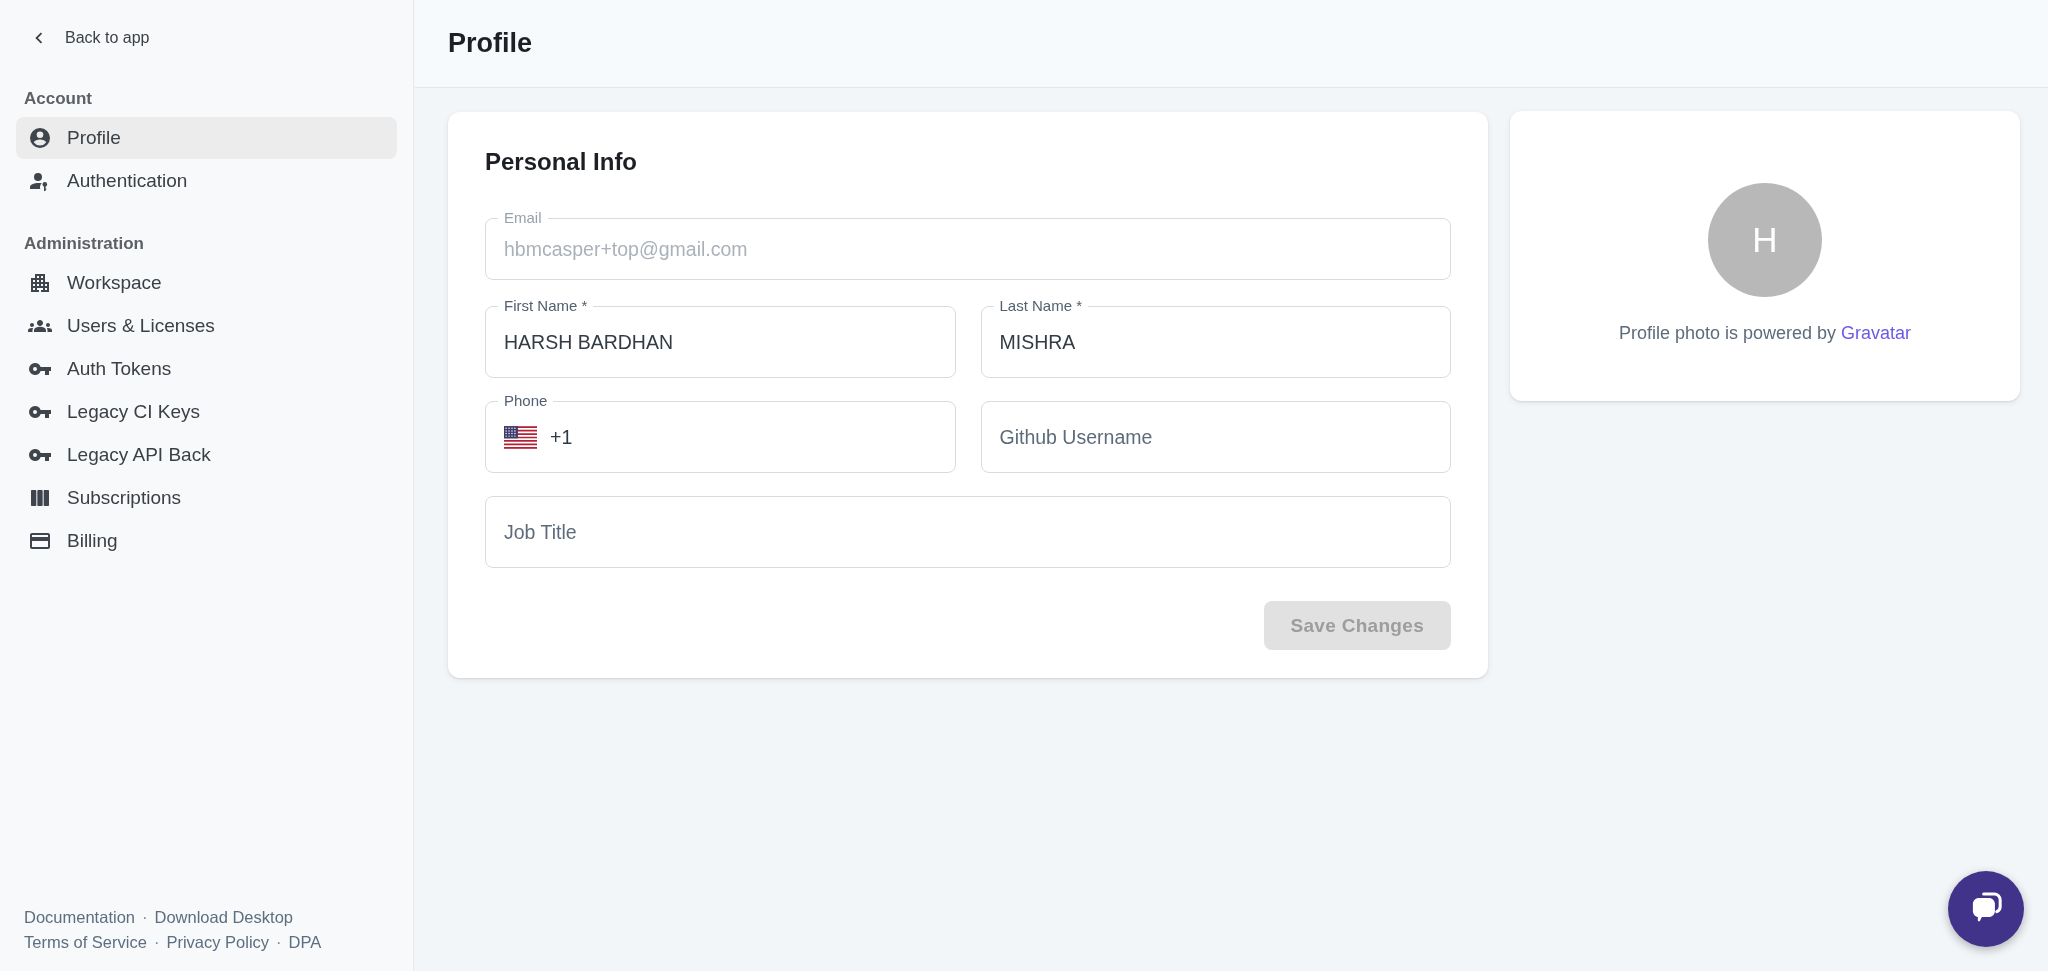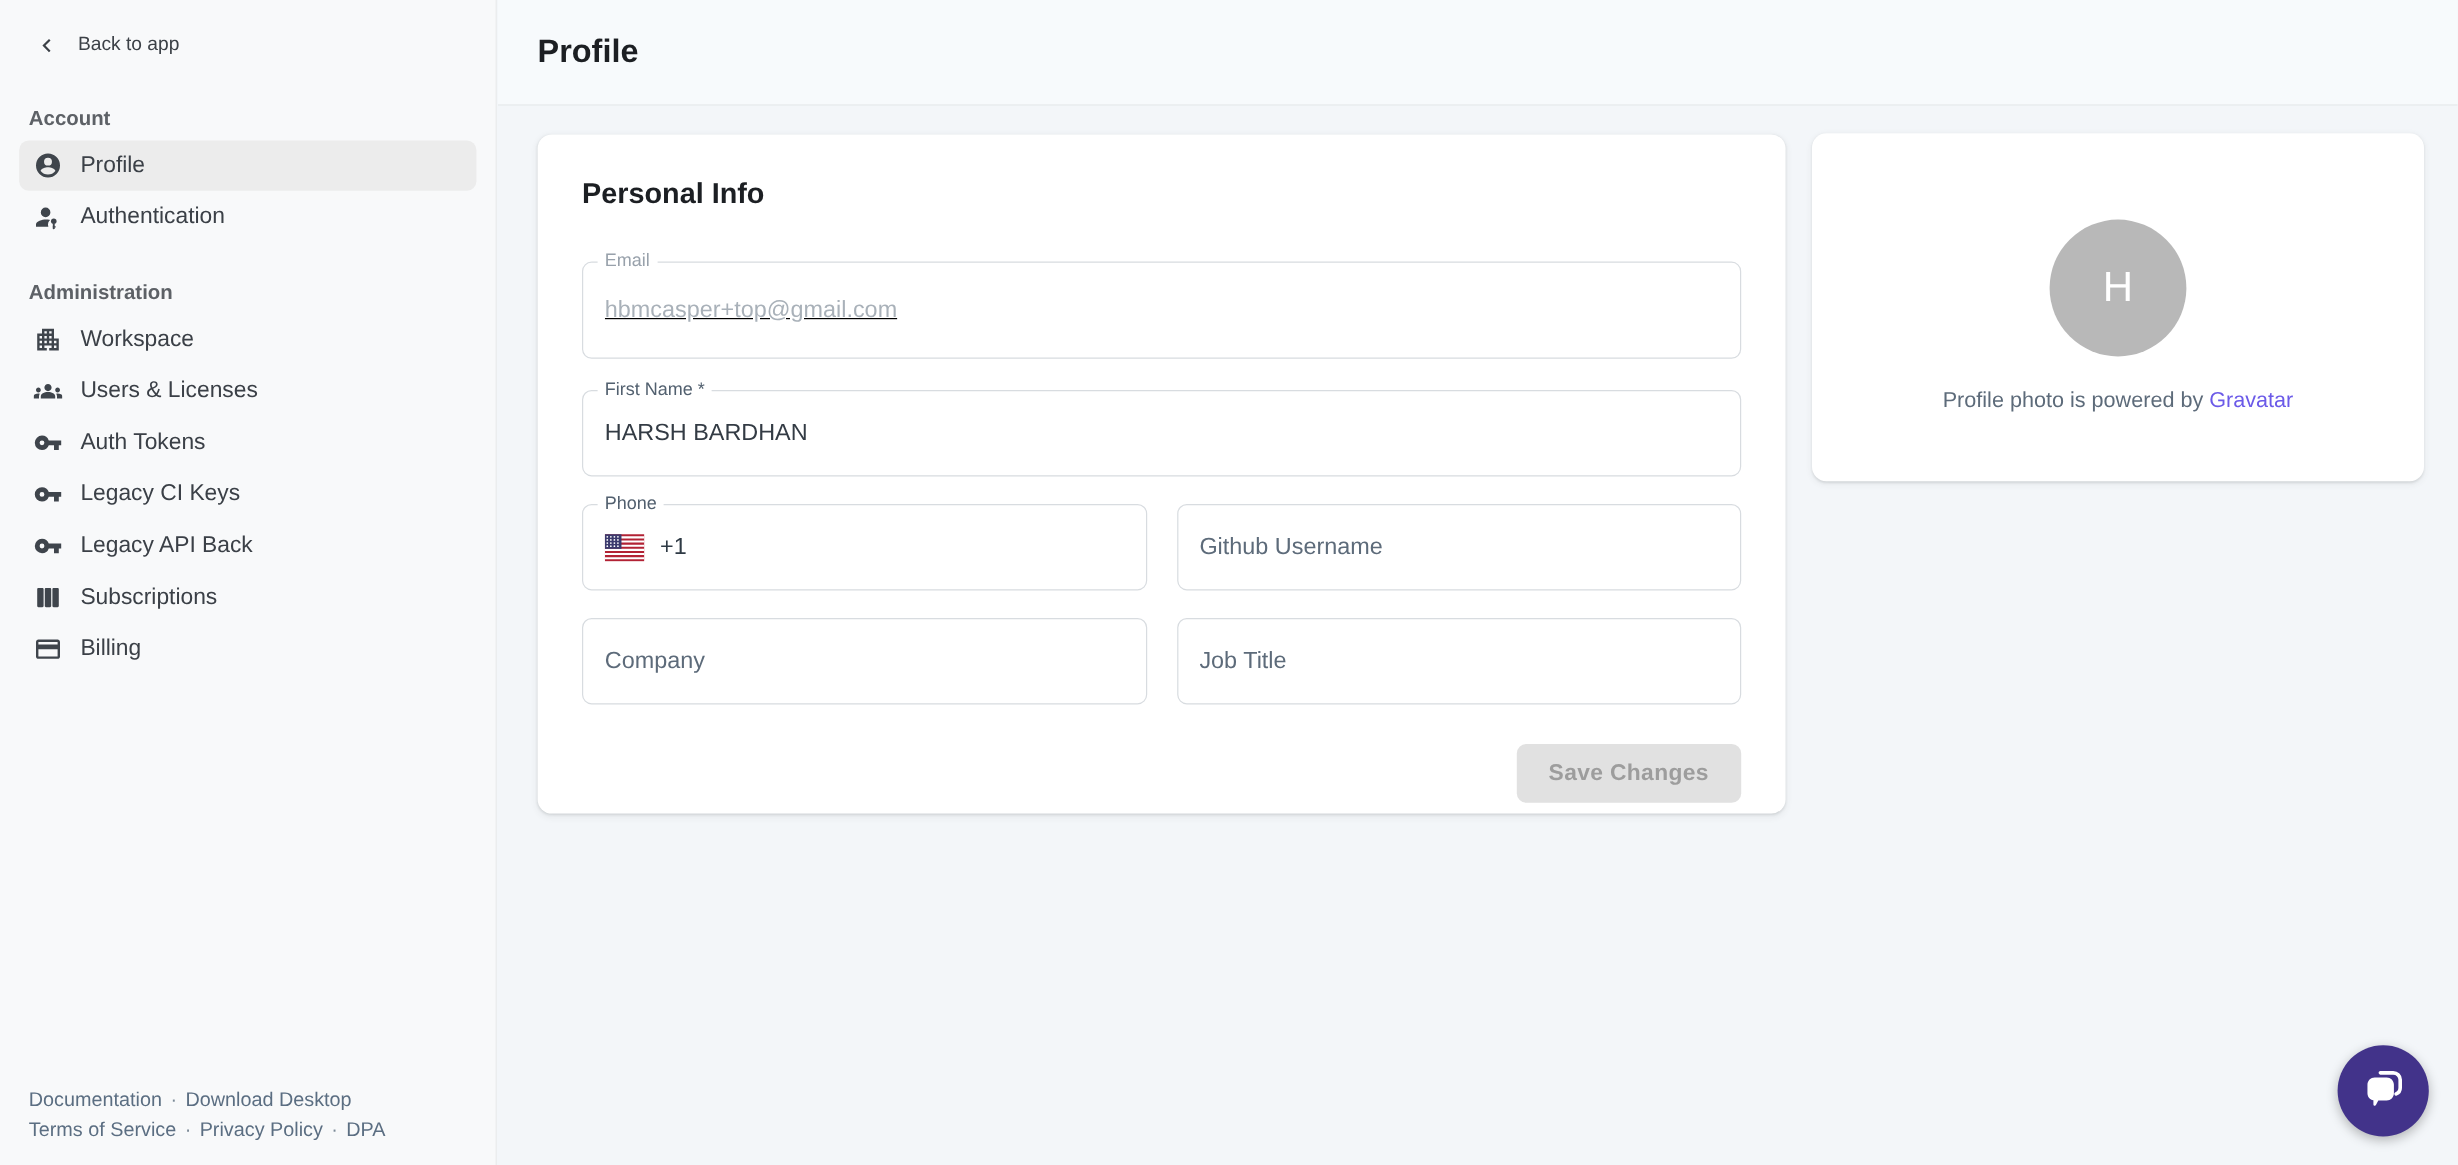--- a/index.html
+++ b/index.html
@@ -36,21 +36,21 @@
   .page-title { font-size:27px; font-weight:700; color:var(--title-text,#1c1f23); }
 
   .card { position:absolute; background:var(--card-bg,#ffffff); border-radius:12px;
     box-shadow:0 1px 2px rgba(60,64,67,.12), 0 2px 6px rgba(60,64,67,.08); }
   .personal-card { left:33px; top:112px; width:1040px; height:566px; padding:36px 37px; }
   .card-title { font-size:24px; font-weight:700; color:var(--title-text,#1c1f23); }
   .form { margin-top:42px; }
   .field { position:relative; border:1px solid var(--field-border,#d8dce0);
     border-radius:8px; height:72px; background:#fff;
     display:flex; align-items:center; padding:0 18px; }
-  .field.email-field { height:81px;text-decoration:underline; }
+  .field.email-field { height:62px; }
   .flabel { position:absolute; top:-10px; left:12px; background:#fff;
     padding:0 6px; font-size:15px; color:var(--label-slate,#52606f); }
   .flabel.muted { color:var(--label-muted,#98a1ab); }
   .field input { border:none; outline:none; background:transparent; width:100%;
     font-family:inherit; font-size:19.5px; color:var(--value-text,#333b44); }
   .field input::placeholder { color:var(--placeholder-slate,#5d6b7a); opacity:1; }
   .field input:disabled { color:var(--value-muted,#a9b1b9); }
   .row { display:flex; gap:25px; margin-bottom:23px;border-radius:18px; }
   .row > .field { flex:1; }
   .email-field { margin-bottom:26px; }
@@ -199,20 +199,24 @@
 
       <div class="field email-field">
         <span class="flabel muted">Email</span>
         <input type="text" disabled="" value="hbmcasper+top@gmail.com" style="">
       </div>
 
       <div class="row">
         <div class="field">
           <span class="flabel">First Name *</span>
           <input type="text" value="HARSH BARDHAN" style="">
+        </div>
+        <div class="field">
+          <span class="flabel">Last Name *</span>
+          <input type="text" value="MISHRA" style="">
         </div>
       </div>
 
       <div class="row">
         <div class="field">
           <span class="flabel">Phone</span>
           <svg class="flag" viewBox="0 0 19 13">
             <rect width="19" height="13" fill="#b22234"></rect>
             <path d="M0 1h19v1H0zM0 3h19v1H0zM0 5h19v1H0zM0 7h19v1H0zM0 9h19v1H0zM0 11h19v1H0z" fill="#ffffff"></path>
             <rect width="8" height="7" fill="#3c3b6e"></rect>
@@ -238,23 +242,20 @@
           <span class="dial">+1</span>
           <input type="text" style="">
         </div>
         <div class="field">
           <input type="text" placeholder="Github Username" style="">
         </div>
       </div>
 
       <div class="row" style="margin-bottom:0">
         <div class="field">
-          <input type="text" placeholder="Company" style="">
-        </div>
-        <div class="field">
           <input type="text" placeholder="Job Title" style="">
         </div>
       </div>
 
       <div class="actions">
         <button class="save-btn" disabled="">Save Changes</button>
       </div>
     </div>
   </div>
 

